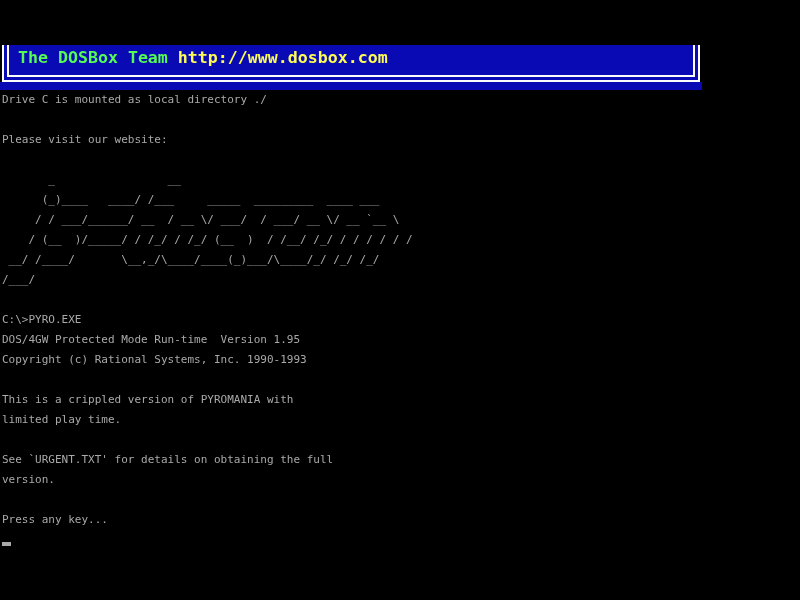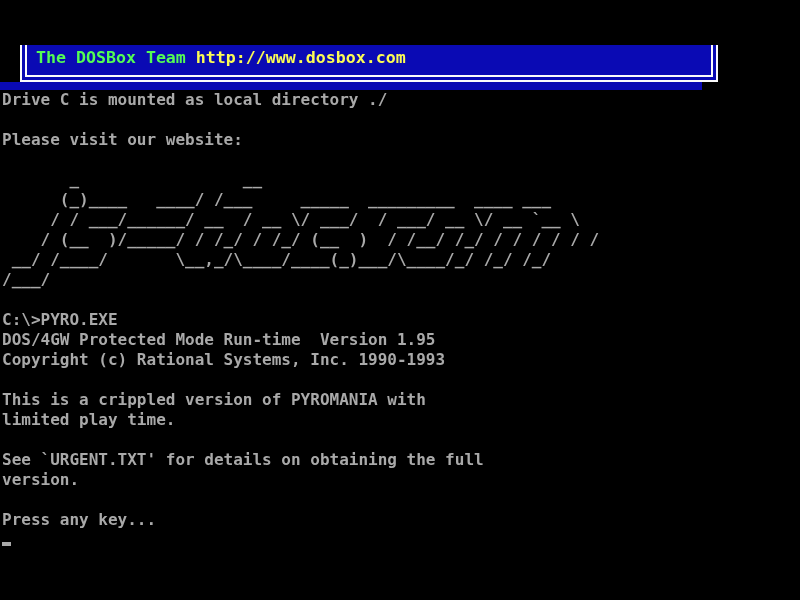--- a/index.html
+++ b/index.html
@@ -11,21 +11,21 @@
     position: relative;
     width: 800px;
     height: 600px;
     background: #000000;
     overflow: hidden;
     font-family: "DejaVu Sans Mono", "Liberation Mono", monospace;
   }
   
   .banner-box {
     position: absolute;
-    left: 20px;
+    left: 2px;
     top: 45px;
     width: 698px;
     height: 37px;
     box-sizing: border-box;
     background: #0a0ab4;
     border: 7px double #fcfcfc;
     border-top: none;
   }
   .banner-text {
     position: absolute;
@@ -47,23 +47,23 @@
     background: #0a0ab4;
   }
   
   .terminal {
     position: absolute;
     left: 2px;
     top: 90px;
     margin: 0;
     color: #a9a9a9;
     font-family: "DejaVu Sans Mono", "Liberation Mono", monospace;
-    font-size: 16px;
+    font-size: 11px;
     line-height: 20px;
-    font-weight: bold;
+    font-weight: normal;
     white-space: pre;
   }
   .cursor {
     position: absolute;
     left: 2px;
     top: 542px;
     width: 9px;
     height: 4px;
     background: #a9a9a9;
   }

